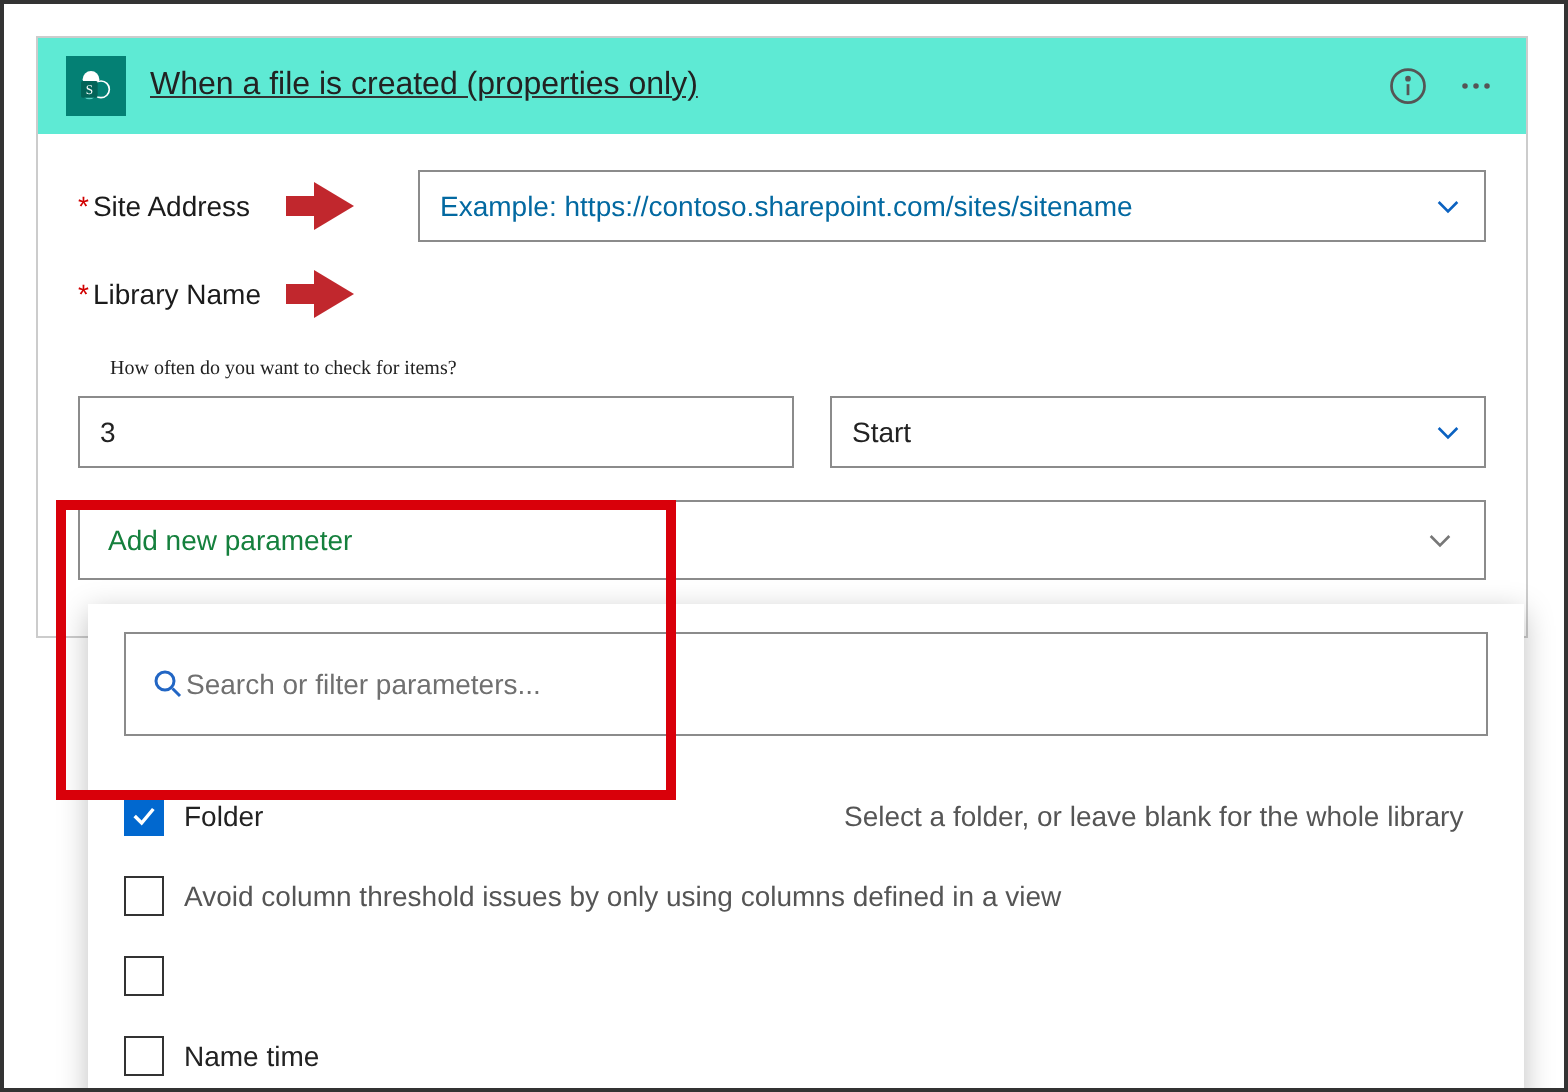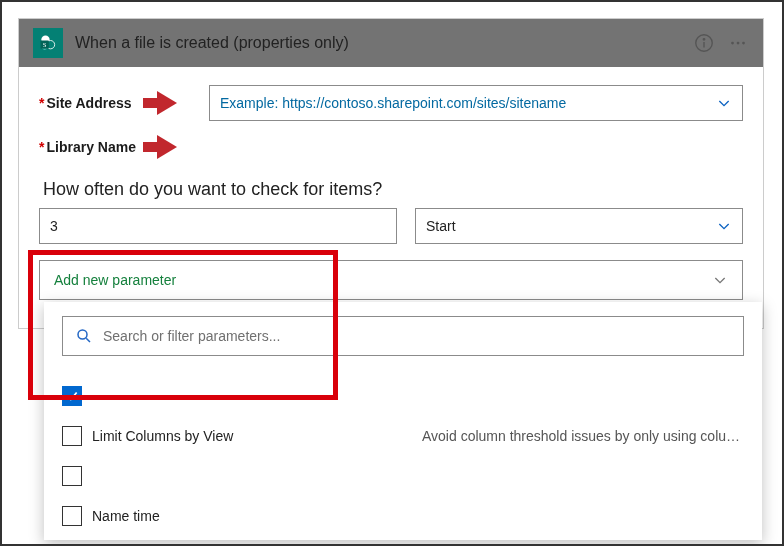--- a/index.html
+++ b/index.html
@@ -19,25 +19,26 @@
     overflow: hidden;
   }
   .card {
     position: absolute;
     left: 16px;
     top: 16px;
     right: 18px;
     border: 1px solid #ccc;
   }
   .header {
-    background: #737373;
+    background: #5eead4;
     display: flex;
     align-items: center;
     padding: 9px 14px;
     gap: 12px;
+    text-decoration: underline;
   }
   .logo {
     width: 30px;
     height: 30px;
     background: #048074;
     display: flex;
     align-items: center;
     justify-content: center;
     color: #fff;
     position: relative;
@@ -66,21 +67,20 @@
     align-items: center;
     margin-bottom: 14px;
     gap: 8px;
   }
   .req-label {
     width: 110px;
     color: #1b1b1b;
     font-size: 14px;
     white-space: nowrap;
     overflow: hidden;
-    font-weight: bold;
   }
   .req-label .ast { color: #d10000; margin-right: 2px; }
   .arrow-slot {
     width: 44px;
     display: flex;
     align-items: center;
     justify-content: flex-start;
   }
   .red-arrow {
     width: 0; height: 0;
@@ -109,22 +109,23 @@
   }
   .combo .text { flex: 1; font-size: 14px; color: #0369a1; }
   .chevron {
     width: 16px; height: 16px;
     display: flex; align-items: center; justify-content: center;
     color: #0b62c1;
   }
   .chevron.grey { color: #777; }
   .qlabel {
     color: #222;
-    margin: 20px 0 8px 4px;
-    font-size: 18px;
+    margin: 20px 0 8px 16px;
+    font-size: 10px;
+    font-family: Liberation Serif, serif;
   }
   .twocol {
     display: flex;
     gap: 18px;
     margin-bottom: 16px;
   }
   .input {
     width: 358px;
     height: 36px;
     border: 1px solid #8b8b8b;
@@ -151,25 +152,25 @@
     left: 42px;
     right: 20px;
     top: 300px;
     background: #fff;
     border: none;
     box-shadow: 0 4px 14px rgba(0,0,0,0.25);
     padding: 14px 18px 4px 18px;
   }
   .search {
     border: 1px solid #8b8b8b;
-    height: 40px;
+    height: 52px;
     display: flex;
     align-items: center;
     padding: 0 12px;
-    gap: 10px;
+    gap: 0;
     margin-bottom: 20px;
   }
   .search svg { width: 18px; height: 18px; color: #2266c4; }
   .search .ph { color: #707070; }
   .opt {
     display: flex;
     align-items: center;
     padding: 10px 0;
     gap: 10px;
     cursor: pointer;
@@ -297,24 +298,25 @@
         </svg>
       <span class="ph">Search or filter parameters...</span>
     </div>
 
     <div class="opt">
       <div class="chk checked">
           <svg viewBox="0 0 24 24" fill="none" stroke="currentColor" stroke-width="3">
             <polyline points="4 12 10 18 20 6"></polyline>
           </svg>
         </div>
+      <div class="name">Folder</div>
+      <div class="desc">Select a folder, or leave blank for the whole library</div>
     </div>
     <div class="opt">
       <div class="chk"></div>
-      <div class="name">Limit Columns by View</div>
       <div class="desc">Avoid column threshold issues by only using columns defined in a view</div>
     </div>
     <div class="opt">
       <div class="chk"></div>
       <div class="desc"></div>
     </div>
     <div class="opt">
       <div class="chk"></div>
       <div class="name">Name time</div>
     </div>

